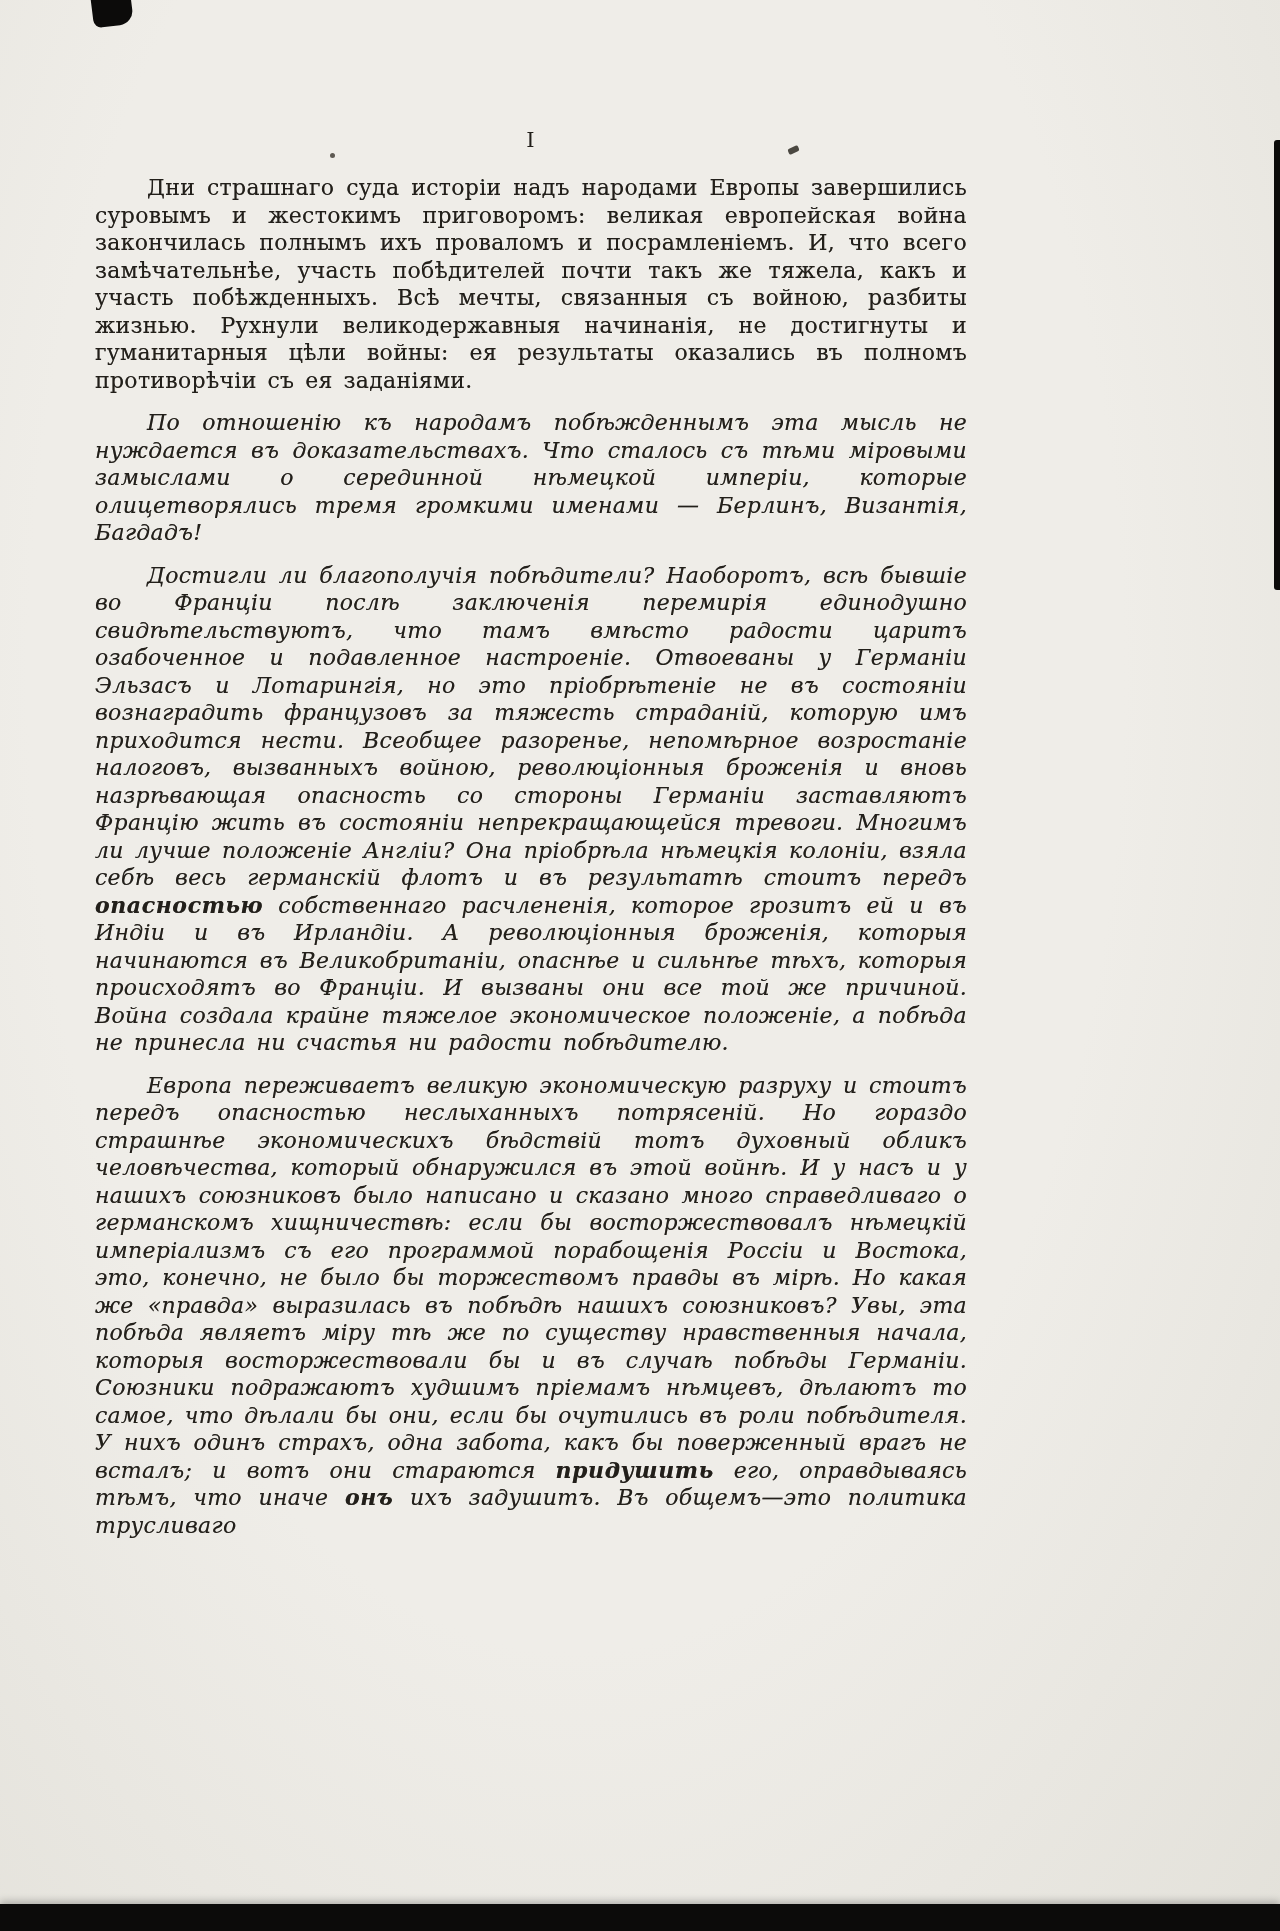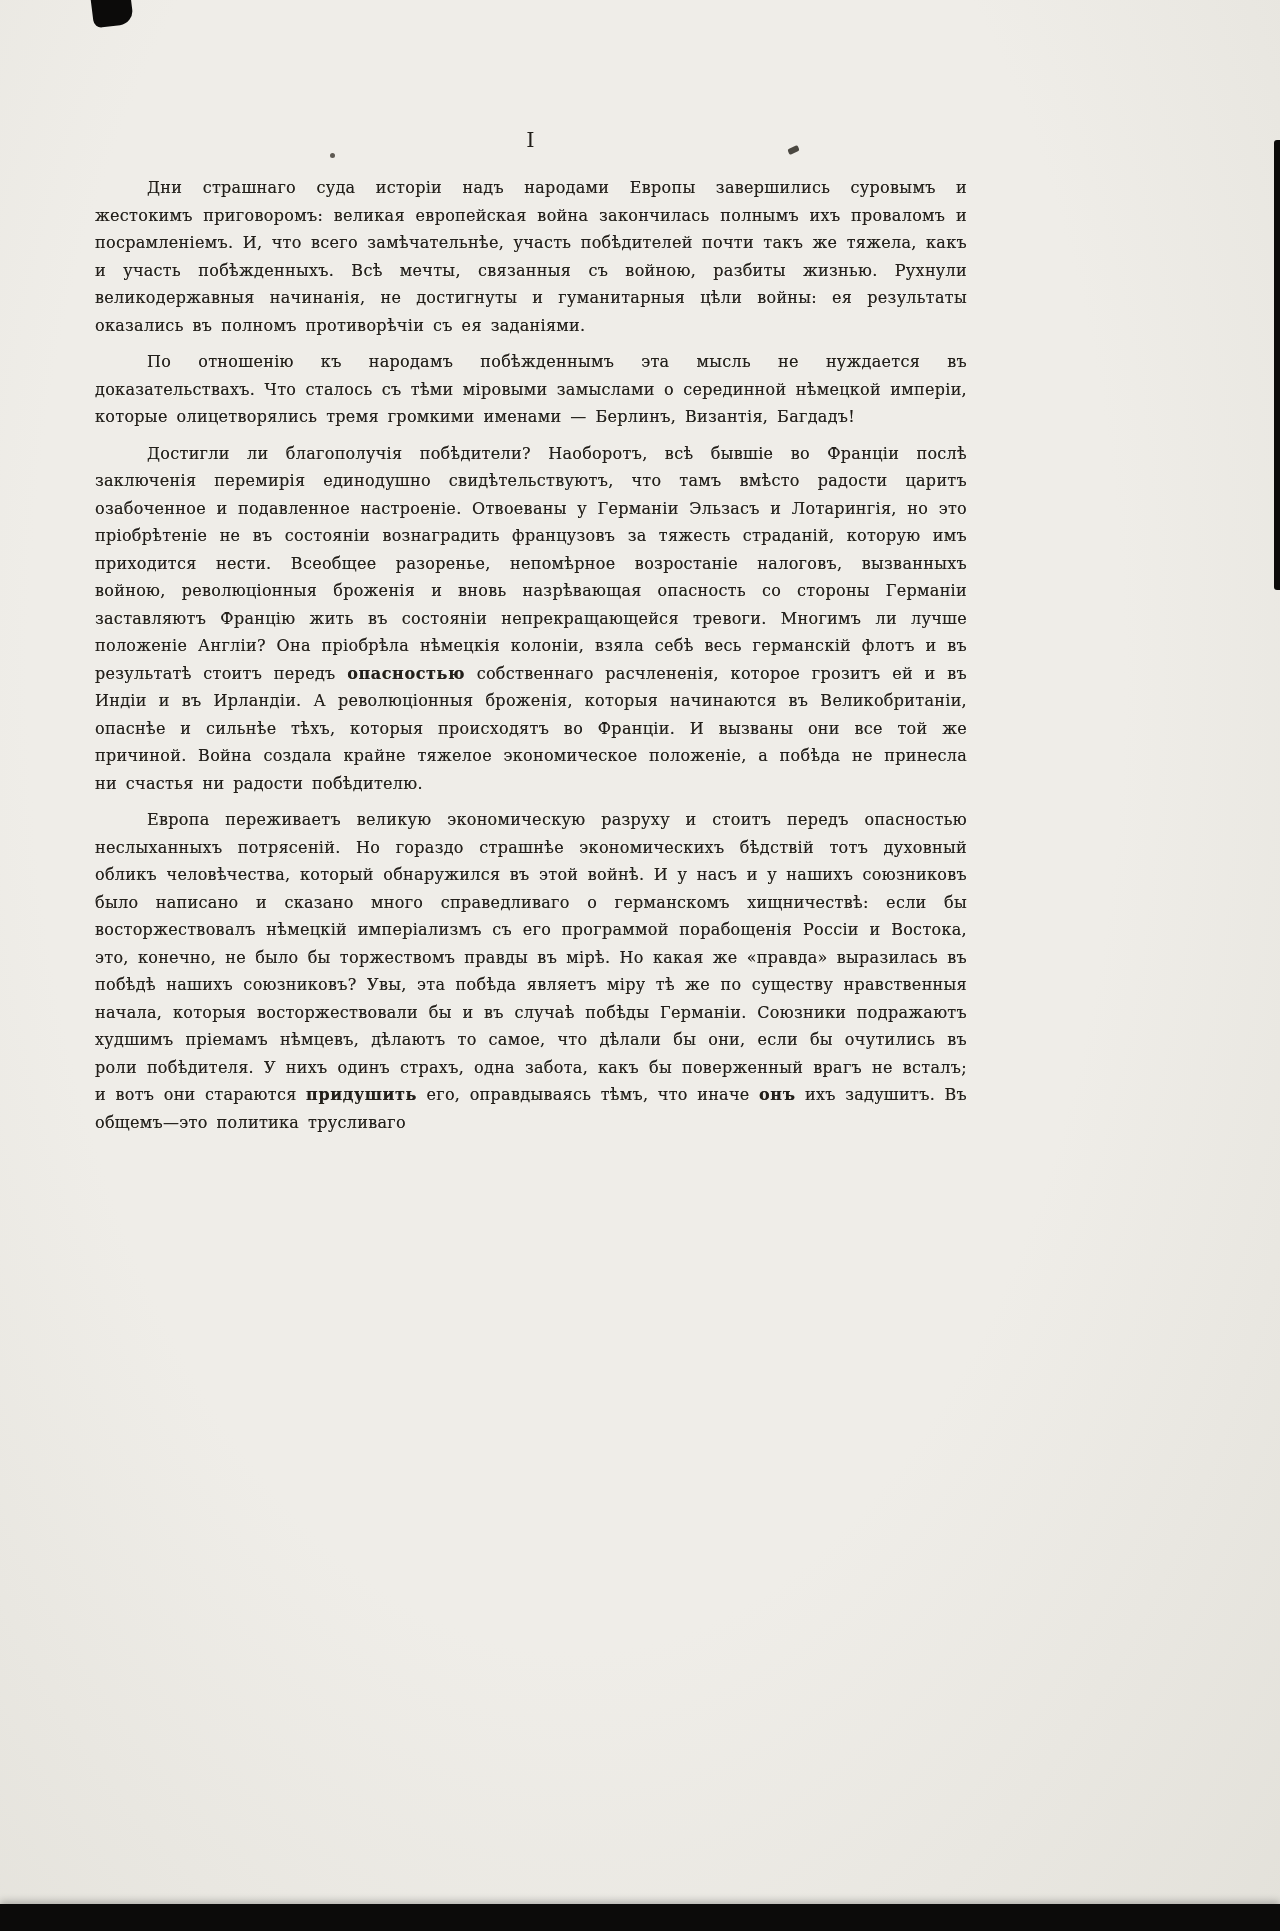--- a/index.html
+++ b/index.html
@@ -31,31 +31,32 @@
   .page-number {
     margin: 0 0 22px 0;
     text-align: center;
     font-size: 21px;
     letter-spacing: 1px;
     font-weight: normal;
   }
 
   .para {
     margin: 0;
-    font-size: 16px;
+    font-size: 22px;
     line-height: 27.5px;
     text-align: justify;
     text-indent: 52px;
     word-spacing: 3.5px;
     letter-spacing: 0.3px;
     text-shadow: 0 0 0.6px rgba(28, 24, 18, 0.55);
   }
 
   .para + .para {
-    margin-top: 9px;
+    margin-top: 15px;
+    font-style: italic;
   }
 
   .para .bold {
     font-weight: bold;
     letter-spacing: 0.6px;
   }
 
   
   .blot-top-left {
     position: absolute;

